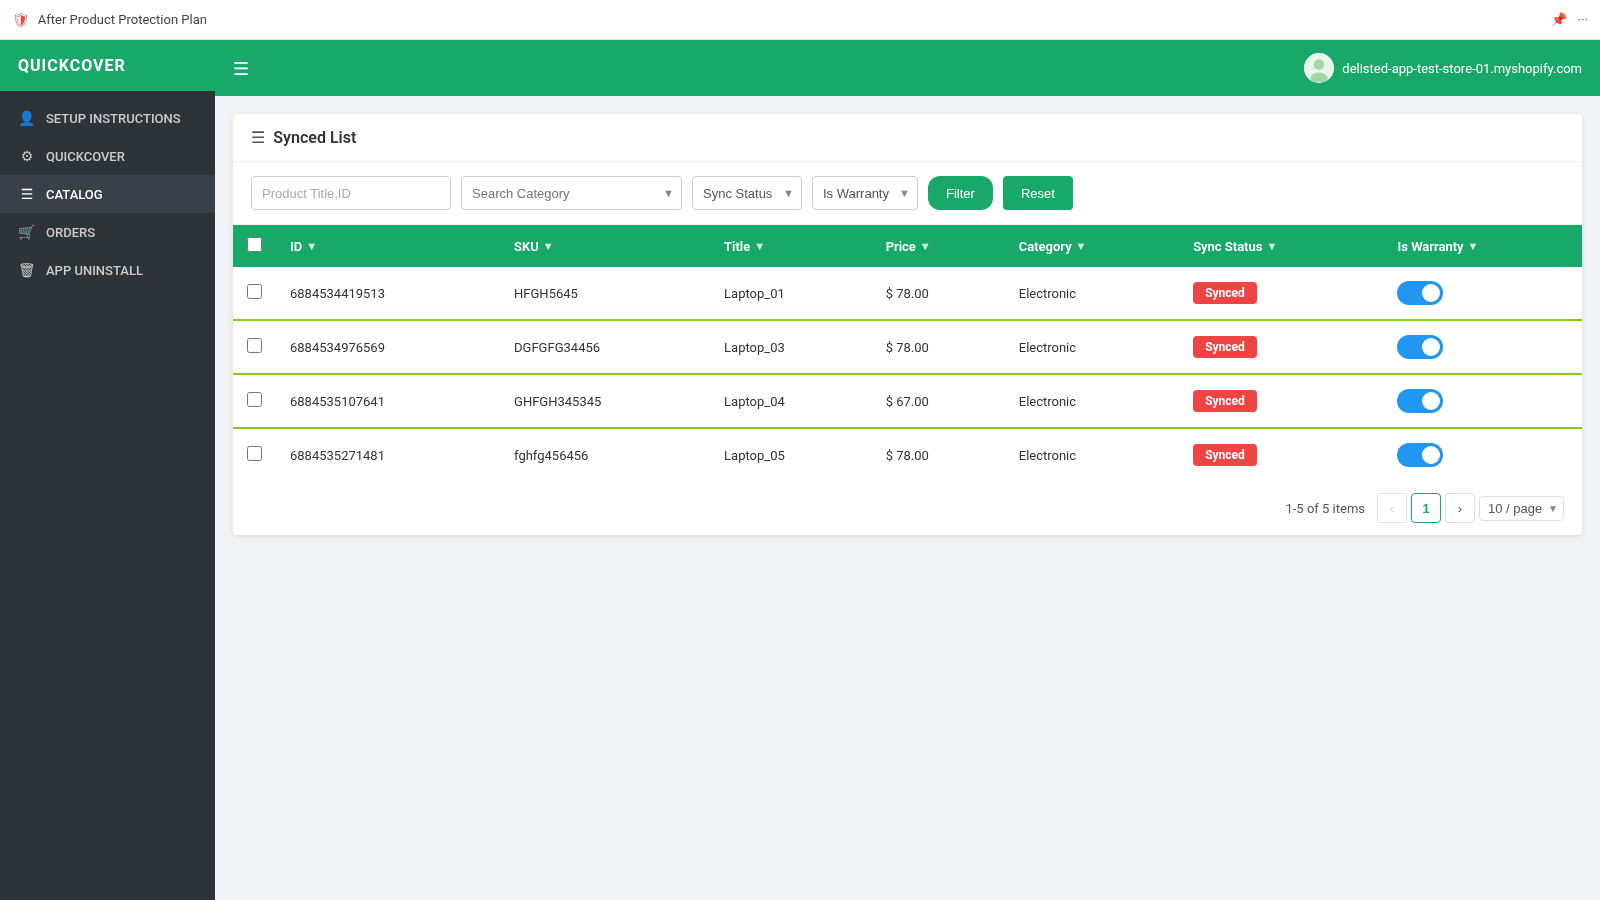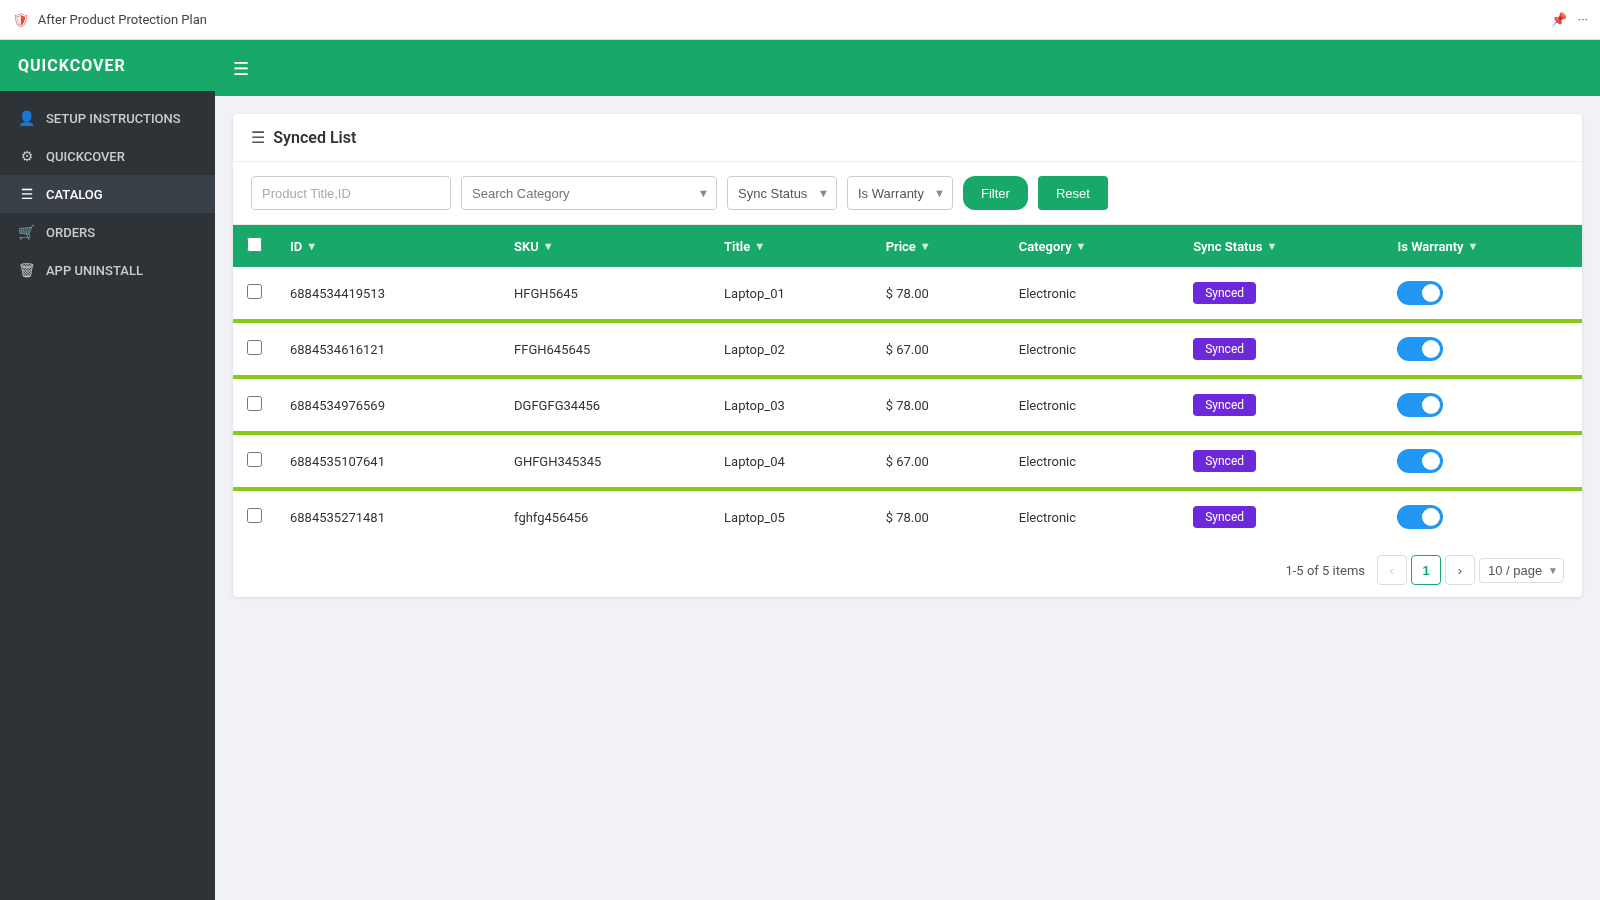--- a/index.html
+++ b/index.html
@@ -53,30 +53,30 @@
     .btn-filter { background: #18a96a; color: #fff; border: none; border-radius: 12px; padding: 0 18px; height: 34px; font-size: 13px; font-weight: 500; cursor: pointer; }
     .btn-reset { background: #18a96a; color: #fff; border: none; border-radius: 4px; padding: 0 18px; height: 34px; font-size: 13px; font-weight: 500; cursor: pointer; }
 
     
     .table-wrapper { overflow-x: auto; }
     table { width: 100%; border-collapse: collapse; }
     thead tr { background: #18a96a; color: #fff; padding-left: 40px; }
     thead th { padding: 12px 14px; text-align: left; font-weight: 600; font-size: 13px; white-space: nowrap; }
     thead th .th-inner { display: flex; align-items: center; gap: 4px; }
     thead th .sort-icon { font-size: 11px; opacity: 0.8; }
-    tbody tr { border-bottom: 4px solid #84cc16; }
+    tbody tr { border-bottom: 2px solid #84cc16; }
     tbody tr:last-child { border-bottom: none; }
     tbody td { padding: 14px 14px; color: #333; font-size: 13px; }
     .checkbox-col { width: 40px; }
     .checkbox-th { width: 40px; }
 
     input[type="checkbox"] { width: 15px; height: 15px; cursor: pointer; accent-color: #18a96a; }
 
     
-    .badge-synced { background: #6d28d9; color: #fff; border-radius: 4px; padding: 4px 12px; font-size: 12px; font-weight: 400; display: inline-block; }
+    .badge-synced { background: #ef4444; color: #fff; border-radius: 4px; padding: 4px 12px; font-size: 12px; font-weight: 700; display: inline-block; }
 
     
     .toggle-switch { position: relative; display: inline-block; width: 46px; height: 24px; cursor: pointer; }
     .toggle-switch input { opacity: 0; width: 0; height: 0; }
     .toggle-slider { position: absolute; cursor: pointer; top: 0; left: 0; right: 0; bottom: 0; background: #2196f3; border-radius: 24px; transition: 0.3s; }
     .toggle-slider:before { position: absolute; content: ""; height: 18px; width: 18px; left: 3px; bottom: 3px; background: #fff; border-radius: 50%; transition: 0.3s; transform: translateX(22px); }
 
     
     .pagination-bar { padding: 12px 18px; display: flex; align-items: center; justify-content: flex-end; gap: 4px; font-size: 13px; color: #555; }
     .pagination-info { margin-right: 8px; }
@@ -133,35 +133,45 @@
       </div>
 
     </nav>
   </aside>
 
   <div class="main-area">
 
     <div class="header-bar">
       <span class="hamburger-icon">☰</span>
       <div class="header-spacer"></div>
+      <div class="user-info">
+        <div class="user-avatar">
+          <svg viewBox="0 0 32 32" xmlns="http://www.w3.org/2000/svg">
+            <circle cx="16" cy="16" r="16" fill="#e8f5e9"></circle>
+            <circle cx="16" cy="12" r="6" fill="#a5d6a7"></circle>
+            <ellipse cx="16" cy="28" rx="10" ry="7" fill="#a5d6a7"></ellipse>
+          </svg>
+        </div>
+        <span>delisted-app-test-store-01.myshopify.com</span>
+      </div>
     </div>
 
     <div class="content-area">
       <div class="panel">
 
         <div class="panel-header">
           <span class="list-icon">☰</span>
           <span class="panel-title">Synced List</span>
         </div>
 
         <div class="filter-bar">
           <input class="filter-input" type="text" style="width: 200px;" placeholder="Product Title,ID">
 
           <div class="filter-select-wrapper">
-            <input class="filter-search-category" type="text" style="width: 256px;" placeholder="Search Category">
+            <input class="filter-search-category" type="text" style="width: 221px;" placeholder="Search Category">
             <span class="select-arrow">▼</span>
           </div>
 
           <div class="filter-select-wrapper">
             <select class="filter-select">
               <option>Sync Status</option>
               <option>Synced</option>
               <option>Not Synced</option>
             </select>
             <span class="select-arrow">▼</span>
@@ -234,39 +244,20 @@
             <tbody id="table-body">
 
             <tr>
       <td class="checkbox-col">
         <input type="checkbox" style="">
       </td>
       <td>6884534419513</td>
       <td>HFGH5645</td>
       <td>Laptop_01</td>
       <td>$ 78.00</td>
-      <td>Electronic</td>
-      <td>
-        <span class="badge-synced">Synced</span>
-      </td>
-      <td>
-        <label class="toggle-switch">
-          <input type="checkbox" checked="" style="">
-          <span class="toggle-slider"></span>
-        </label>
-      </td>
-    </tr>
-                <tr>
-      <td class="checkbox-col">
-        <input type="checkbox" style="">
-      </td>
-      <td>6884534616121</td>
-      <td>FFGH645645</td>
-      <td>Laptop_02</td>
-      <td>$ 67.00</td>
       <td>Electronic</td>
       <td>
         <span class="badge-synced">Synced</span>
       </td>
       <td>
         <label class="toggle-switch">
           <input type="checkbox" checked="" style="">
           <span class="toggle-slider"></span>
         </label>
       </td>

